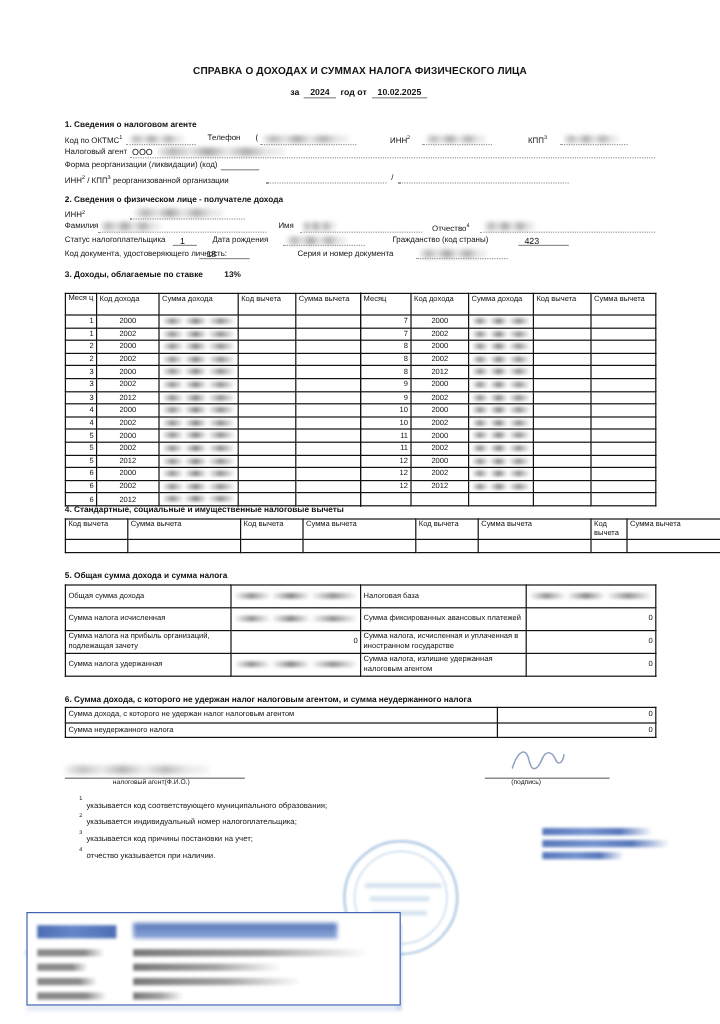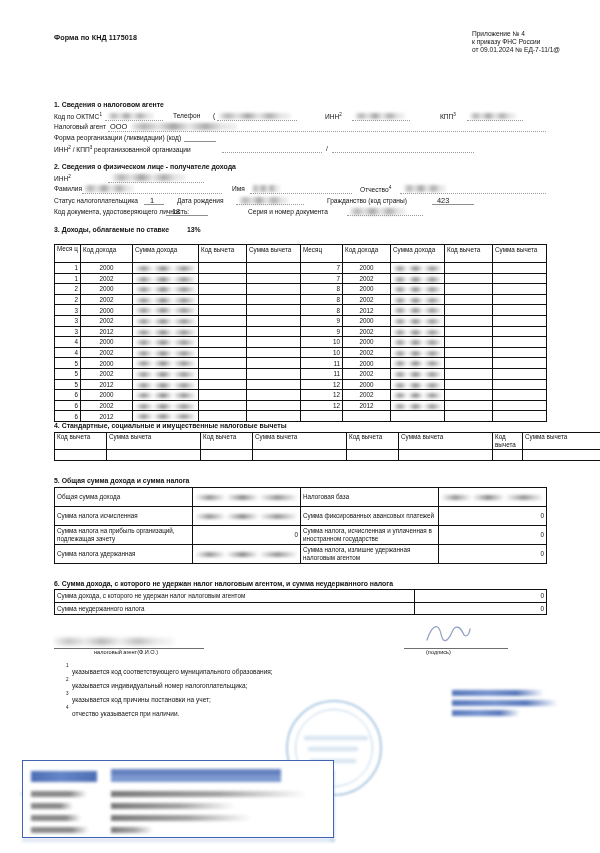--- a/index.html
+++ b/index.html
@@ -287,30 +287,29 @@
     filter: blur(1.5px);
     opacity: .85;
     background: linear-gradient(90deg,#3a5fae 0%,#5d80c6 40%,#3a5fae 70%,rgba(58,95,174,0) 100%);
   }
 </style>
 </head>
 <body>
 
 <div class="page">
 
-  <div class="hdr">
-    <div class="form-knd">Форма по КНД 1175018</div>
-    <div class="prilozhenie">
-      <div>Приложение № 4</div>
-      <div>к приказу ФНС России</div>
-      <div>от 09.01.2024 № ЕД-7-11/1@</div>
-    </div>
-  </div>
-
-
+
+  <div class="doc-title">СПРАВКА О ДОХОДАХ И СУММАХ НАЛОГА ФИЗИЧЕСКОГО ЛИЦА</div>
+
+  <div class="doc-period">
+    <span class="lbl">за</span>
+    <span class="ul-s">2024</span>
+    <span class="lbl">год от</span>
+    <span class="ul-s">10.02.2025</span>
+  </div>
 
   <div class="sec-title" style="left:54px; top:101px;">1. Сведения о налоговом агенте</div>
 
   <div class="fld" style="left:54px; top:112px;">
     <span>Код по ОКТМС</span><span class="sup">1</span>
   </div>
   <div class="blur" style="left:108px; top:113px; width:46px; height:6px;"></div>
   <div class="dotline" style="left:105px; top:120px; width:58px;"></div>
 
   <div class="fld" style="left:173px; top:112px;">Телефон</div>

